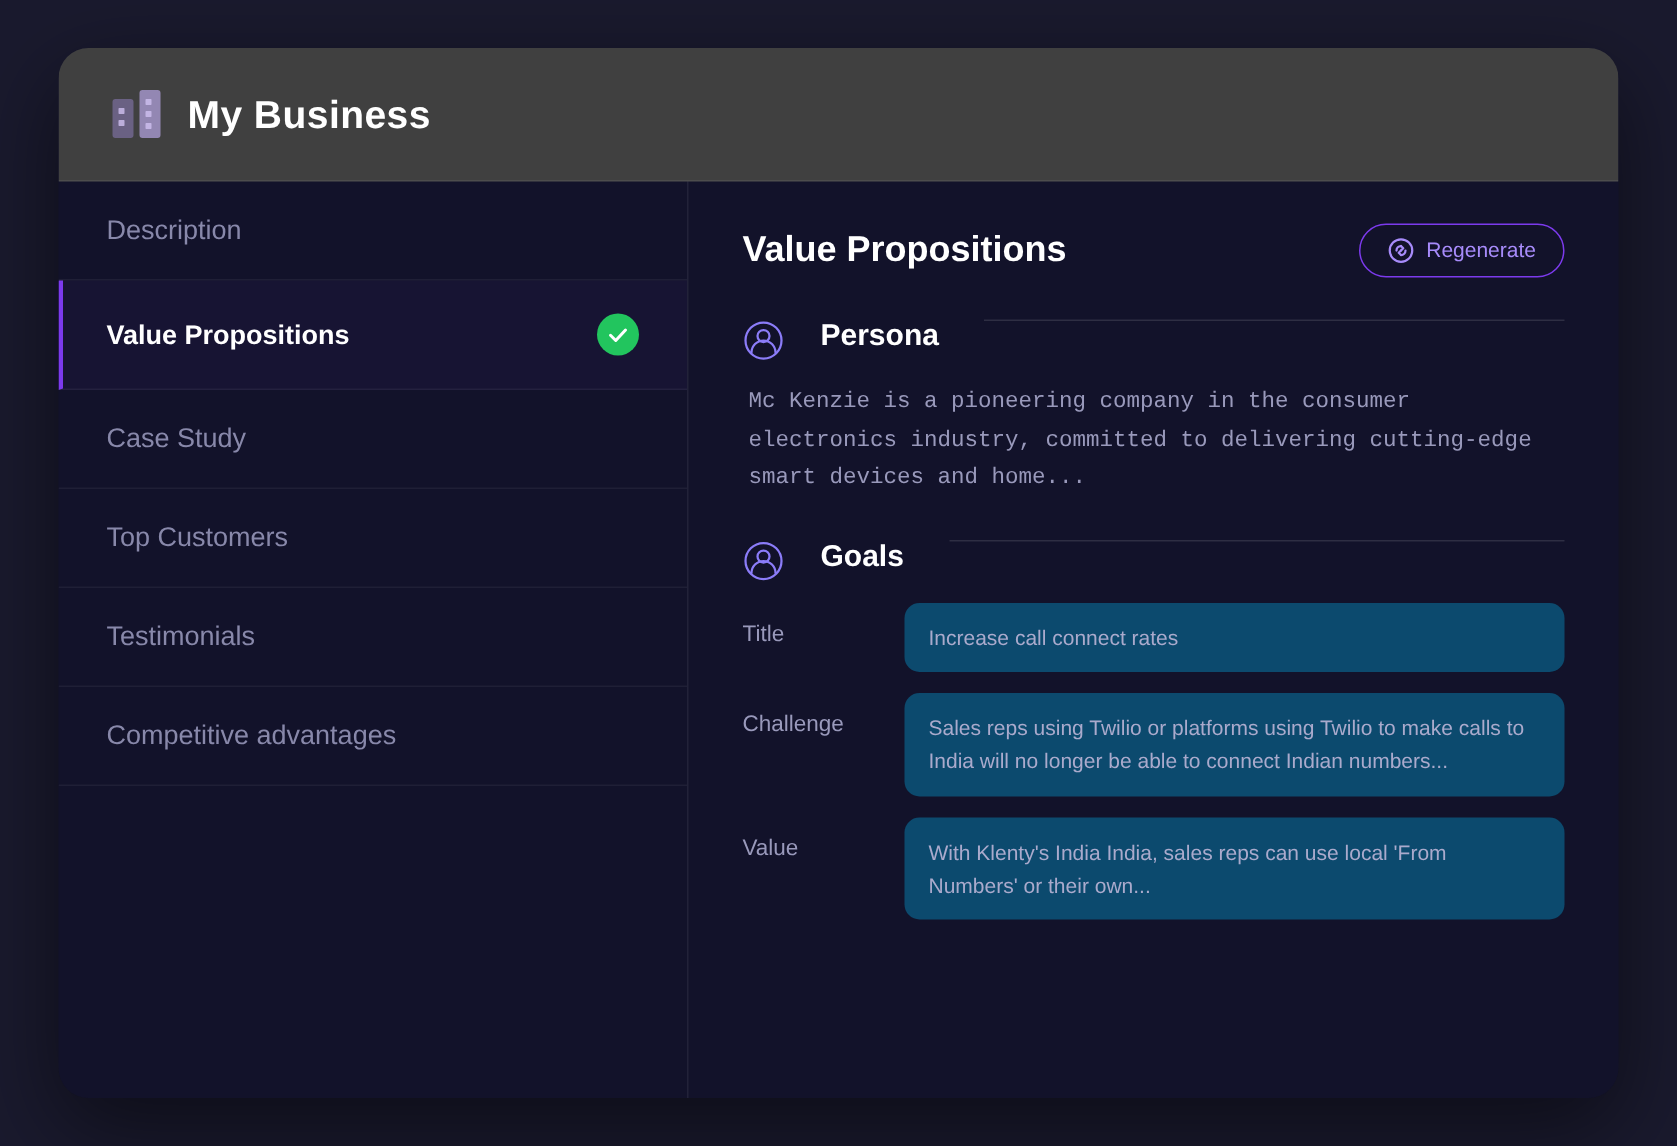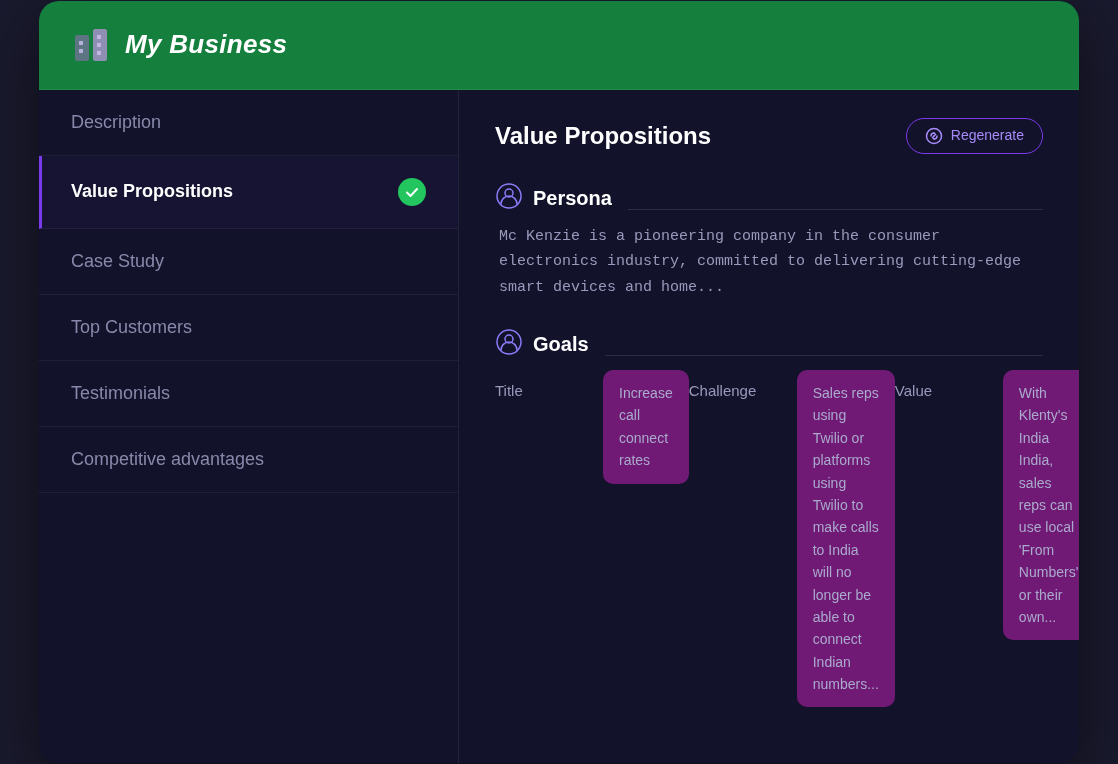--- a/index.html
+++ b/index.html
@@ -26,22 +26,21 @@
       box-shadow: 0 20px 60px rgba(0,0,0,0.5);
       display: flex;
       flex-direction: column;
     }
 
     .header {
       display: flex;
       align-items: center;
       padding: 24px 32px;
       border-bottom: 1px solid rgba(255,255,255,0.07);
-      background: #15803d;
-      font-style: italic;
+      background: #404040;
     }
 
     .header-icon {
       width: 40px;
       height: 40px;
       margin-right: 14px;
       flex-shrink: 0;
     }
 
     .header-title {
@@ -138,22 +137,22 @@
       cursor: pointer;
       transition: background 0.2s;
     }
 
     .section-block {
       margin-bottom: 28px;
     }
 
     .section-heading {
       display: flex;
-      align-items: flex-end;
-      gap: 10px;
+      align-items: flex-start;
+      gap: 24px;
       margin-bottom: 14px;
     }
 
     .section-heading-icon {
       width: 28px;
       height: 28px;
       flex-shrink: 0;
     }
 
     .section-heading-text {
@@ -172,40 +171,41 @@
     .persona-text {
       font-size: 15px;
       color: #9999bb;
       line-height: 1.7;
       padding-left: 4px;
       font-family: Liberation Mono, monospace;
     }
 
     .goals-grid {
       display: flex;
-      flex-direction: row;
+      flex-direction: column;
+      gap: 14px;
     }
 
     .goal-row {
       display: flex;
       align-items: flex-start;
       gap: 18px;
     }
 
     .goal-label {
       font-size: 15px;
       color: #9999bb;
       width: 90px;
       flex-shrink: 0;
       padding-top: 12px;
     }
 
     .goal-value-box {
       flex: 1;
-      background: #701a75;
+      background: #0c4a6e;
       border-radius: 10px;
       padding: 12px 16px;
       font-size: 14px;
       color: #aaaacc;
       line-height: 1.6;
     }
   </style>
 </head>
 <body>
 

